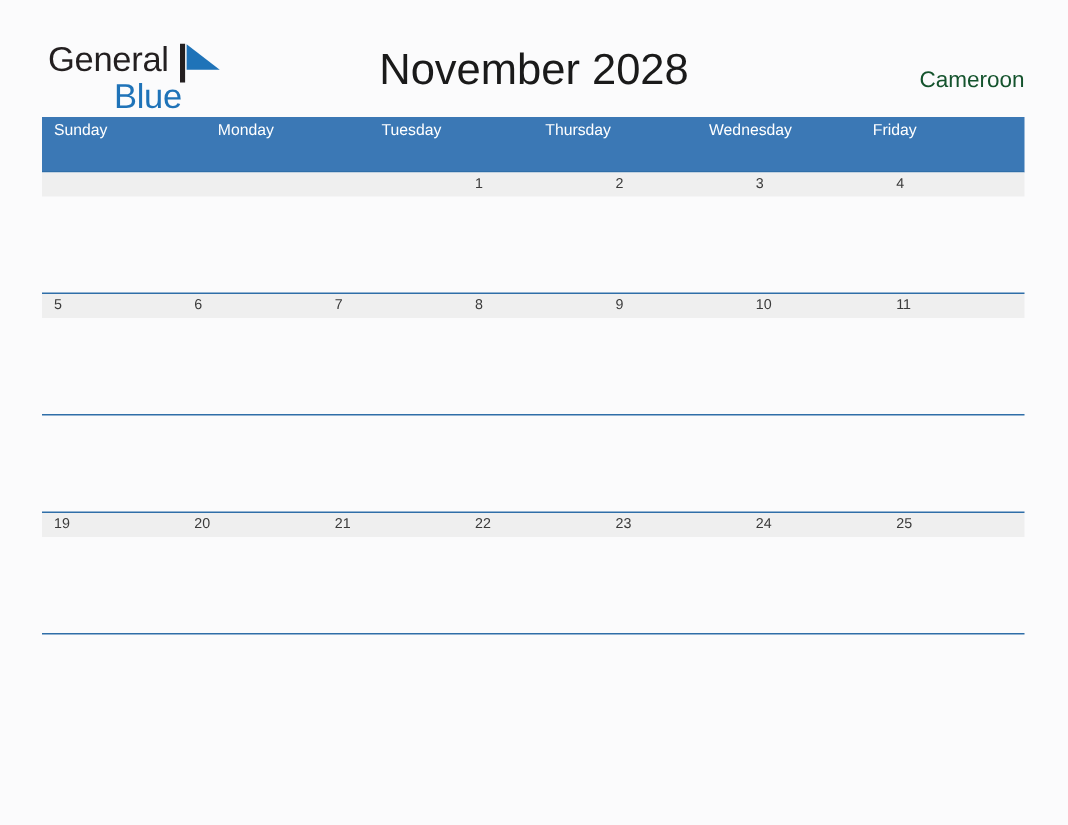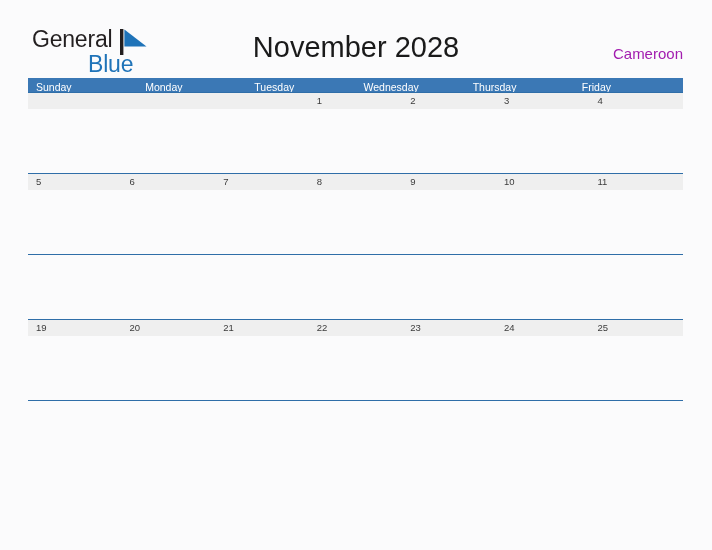--- a/index.html
+++ b/index.html
@@ -50,55 +50,55 @@
   .logo-flag {
     position: absolute;
     left: 88px;
     top: 1px;
     width: 30px;
     height: 27px;
   }
   .logo-row2 {
     display: block;
     margin-top: 1px;
-    margin-left: 56px;
+    margin-left: 44px;
     font-size: 23px;
     color: #1f73b8;
     letter-spacing: -0.2px;
   }
   .cal-title {
     position: absolute;
     left: 0;
     right: 0;
     top: 31px;
     text-align: center;
     font-size: 29px;
     color: #1a1a1a;
     font-weight: 400;
     letter-spacing: 0px;
   }
   .locale {
     position: absolute;
     right: 29px;
     top: 45px;
     font-size: 15px;
-    color: #a21caf;
+    color: #14532d;
   }
 
   
   .calendar {
     position: absolute;
     left: 28px;
     top: 78px;
     width: 655px;
   }
   .weekday-row {
     display: flex;
     background: #3b78b5;
-    height: 14px;
+    height: 36px;
   }
   .weekday {
     flex: 1 1 0;
     box-sizing: border-box;
     padding-left: 8px;
     color: #ffffff;
     font-size: 10.5px;
     line-height: 18px;
     white-space: nowrap;
     overflow: hidden;
@@ -156,22 +156,22 @@
     <div class="cal-title">November 2028</div>
     <div class="locale">Cameroon</div>
   </div>
 
   <div class="calendar">
 
     <div class="weekday-row">
       <div class="weekday">Sunday</div>
       <div class="weekday">Monday</div>
       <div class="weekday">Tuesday</div>
+      <div class="weekday">Thursday</div>
       <div class="weekday">Wednesday</div>
-      <div class="weekday">Thursday</div>
       <div class="weekday">Friday</div>
     </div>
 
     <div class="week">
       <div class="week-numbers">
         <div class="daynum"></div>
         <div class="daynum"></div>
         <div class="daynum"></div>
         <div class="daynum">1</div>
         <div class="daynum">2</div>

